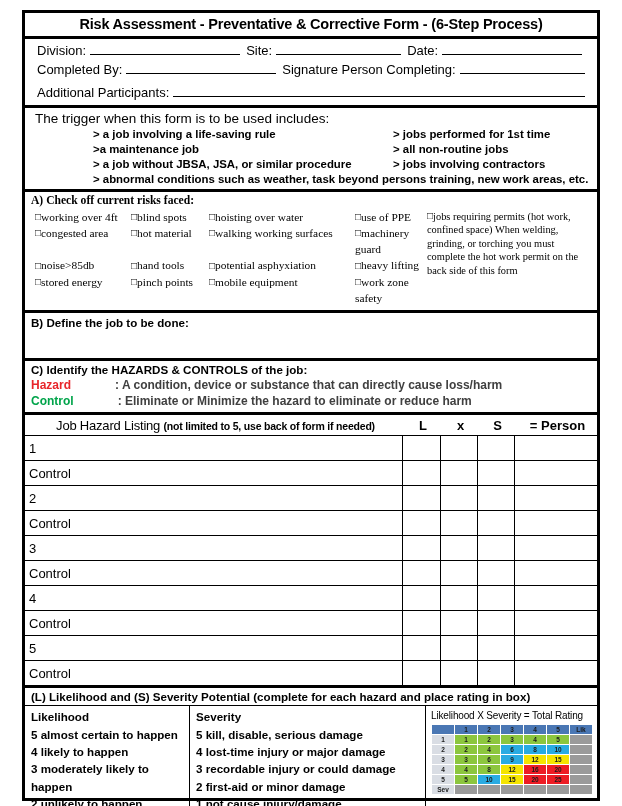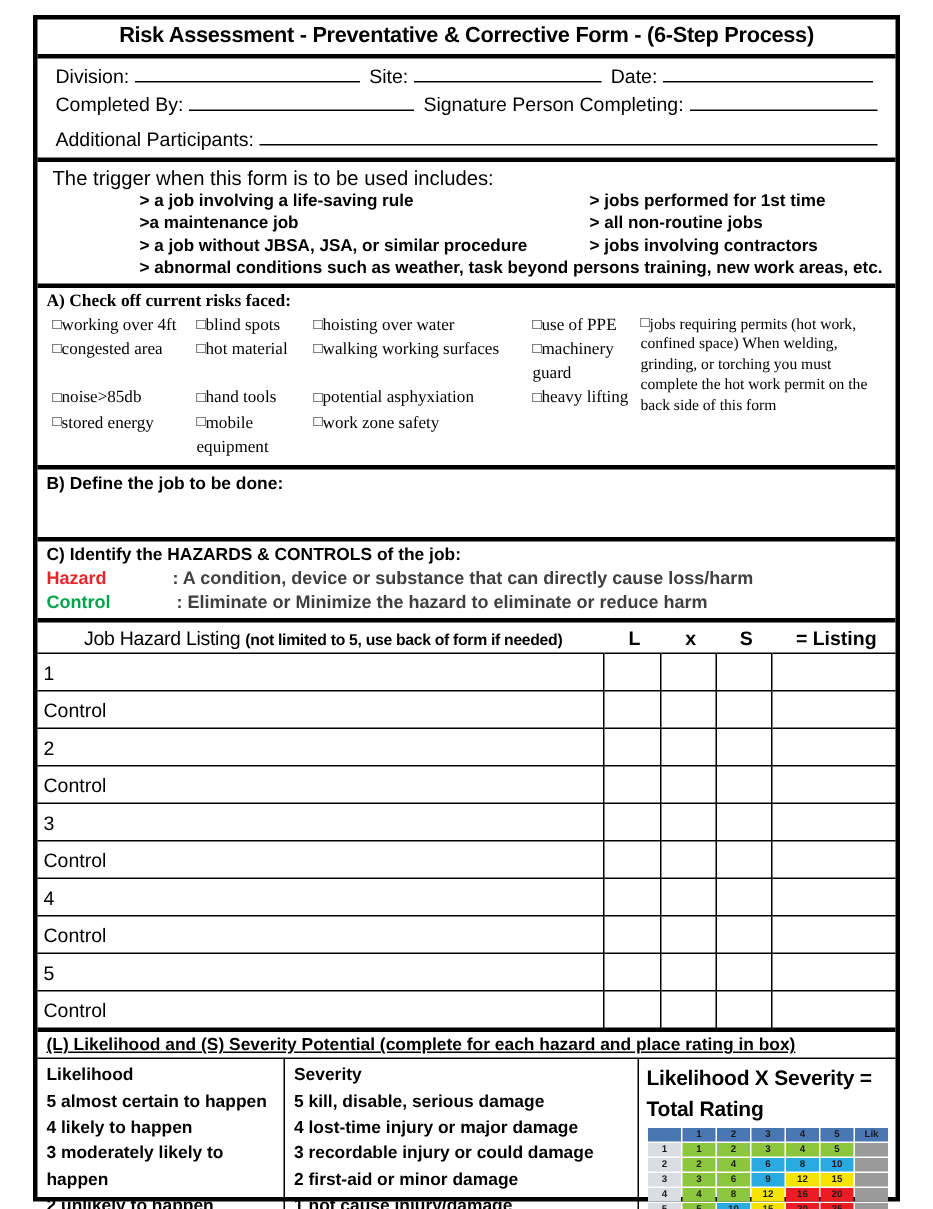--- a/index.html
+++ b/index.html
@@ -194,21 +194,20 @@
   .col-s { width: 33px; }
   .col-r { width: 79px; }
 
   
   .ls-head {
     border-top: 2px solid #000;
     border-bottom: 1.5px solid #000;
     font-size: 11.6px;
     font-weight: bold;
     padding: 2px 0 2px 6px;
-    text-decoration: underline;
   }
   .ls-body {
     display: flex;
     border-bottom: 3px solid #000000;
   }
   .ls-col {
     font-size: 11.6px;
     font-weight: bold;
     line-height: 1.5;
     padding: 2px 4px 3px 6px;
@@ -222,22 +221,22 @@
     flex: 0 0 236px;
     border-right: 1.5px solid #000;
   }
   .ls-col.matrix {
     flex: 1 1 auto;
     padding: 2px 4px 2px 5px;
   }
 
   
   .mx-title {
-    font-size: 14px;
-    font-weight: bold;
+    font-size: 10px;
+    font-weight: normal;
     letter-spacing: -0.15px;
     margin-bottom: 1px;
   }
   table.matrix {
     border-collapse: separate;
     border-spacing: 1px;
     width: 100%;
     table-layout: fixed;
   }
   table.matrix td {
@@ -315,20 +314,21 @@
           <div class="cb">hot material</div>
           <div class="cb">walking working surfaces</div>
           <div class="cb">machinery guard</div>
 
           <div class="cb">noise&gt;85db</div>
           <div class="cb">hand tools</div>
           <div class="cb">potential asphyxiation</div>
           <div class="cb">heavy lifting</div>
 
           <div class="cb">stored energy</div>
+          <div class="cb">pinch points</div>
           <div class="cb">mobile equipment</div>
           <div class="cb">work zone safety</div>
         </div>
         <div class="permit-note cb">jobs requiring permits (hot work, confined space) When welding, grinding, or torching you must complete the hot work permit on the back side of this form</div>
       </div>
     </div>
 
     <div class="sec-b">
       <div class="sec-head">B) Define the job to be done:</div>
       <div style="height:28px;"></div>
@@ -349,21 +349,21 @@
     <table class="jhl">
       <tbody>
           <tr class="head">
         <td class="jhl-title">
           <span>Job Hazard Listing</span>
           <span class="sub">(not limited to 5, use back of form if needed)</span>
         </td>
         <td class="lxs col-l">L</td>
         <td class="lxs col-x">x</td>
         <td class="lxs col-s">S</td>
-        <td class="lxs col-r">= Listing</td>
+        <td class="lxs col-r">= Person</td>
       </tr>
       <tr>
         <td>1</td>
         <td></td>
             <td></td>
             <td></td>
             <td></td>
       </tr>
       <tr>
         <td>Control</td>

